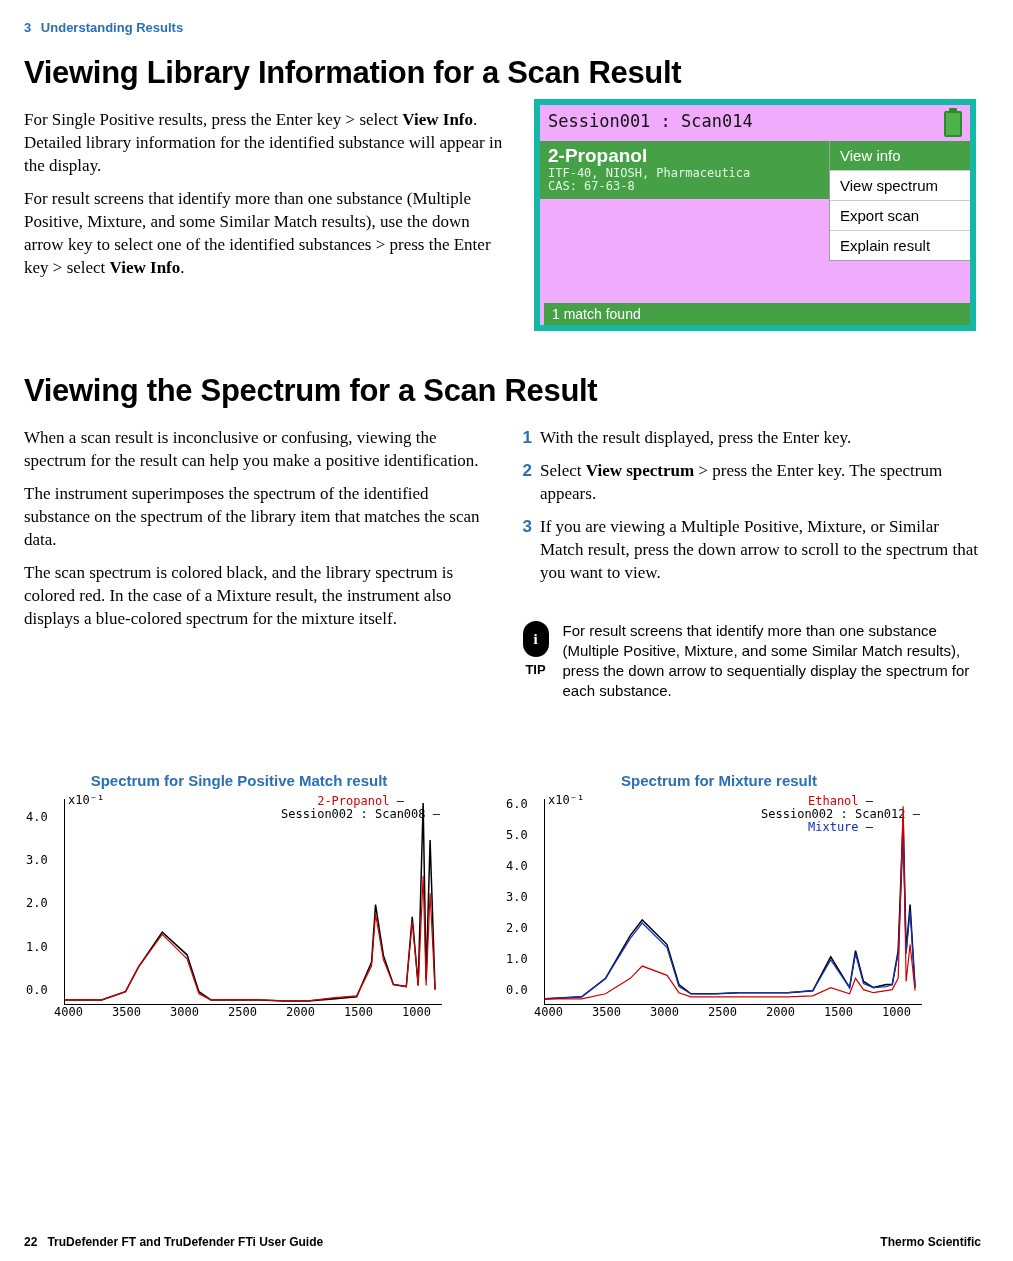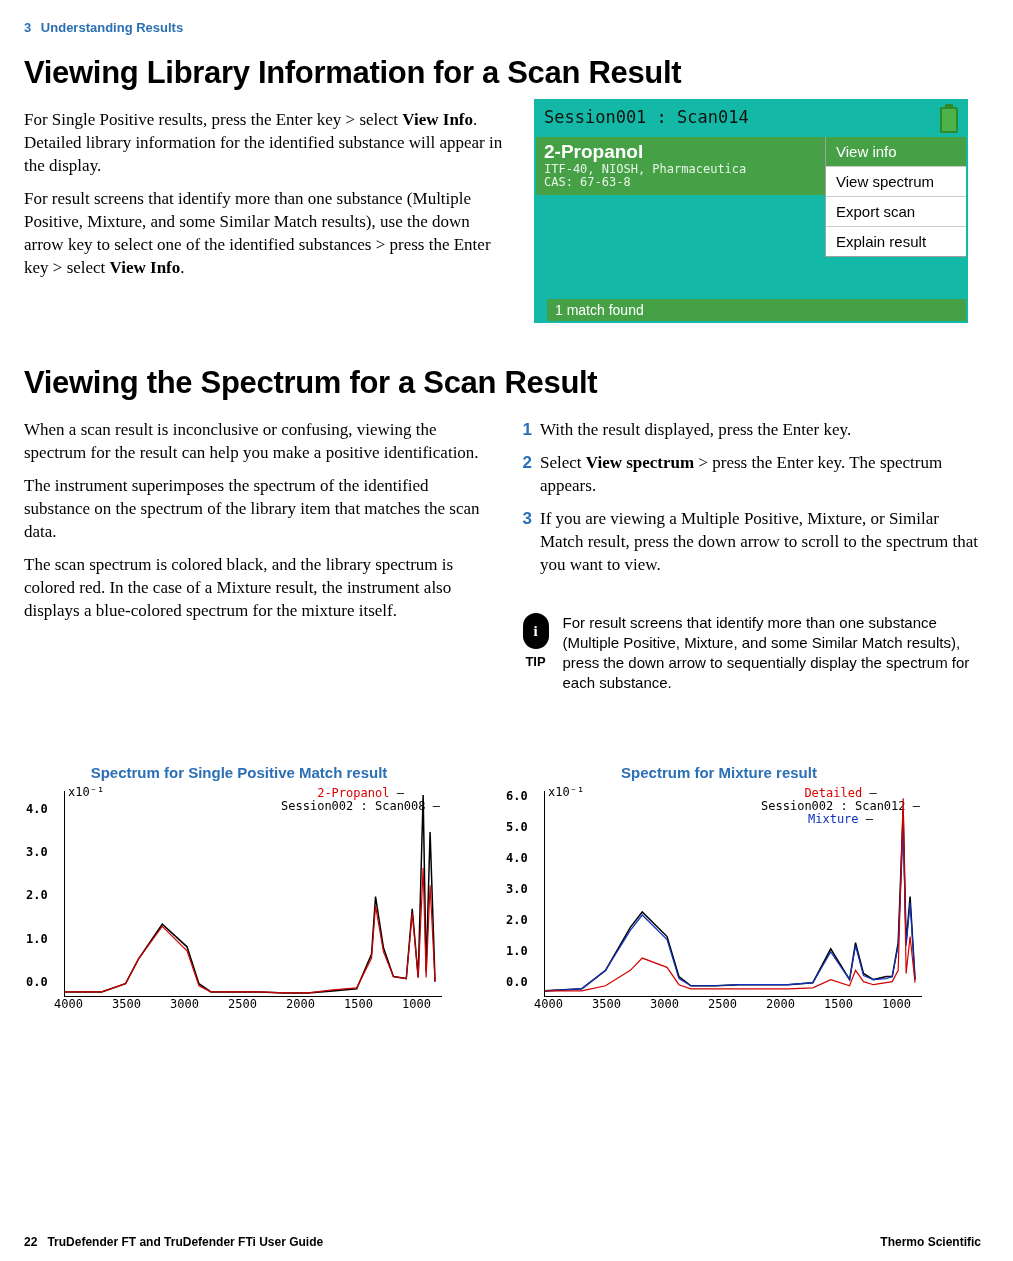--- a/index.html
+++ b/index.html
@@ -6,53 +6,53 @@
   body{width:1013px;min-height:1261px;box-sizing:border-box;padding:20px 32px 18px 24px;position:relative;}
   .crumb{color:#2b6fb5;font-family:Arial,Helvetica,sans-serif;font-size:13px;font-weight:bold;margin:0 0 10px 0;}
   .crumb .num{margin-right:6px;}
   h1{font-family:Arial,Helvetica,sans-serif;font-size:31px;font-weight:bold;margin:20px 0 8px 0;letter-spacing:-0.01em;}
   .toprow{display:flex;gap:30px;align-items:flex-start;}
   .toprow .txt{flex:1 1 auto;max-width:480px;font-family:Liberation Serif, serif;}
   .toprow .scr{flex:0 0 430px;}
   p{font-size:17px;line-height:1.35;margin:10px 0;}
 
   
-  .device{border:2px solid #14b8a6;background:#14b8a6;width:430px;height:220px;position:relative;font-family:"Lucida Console",Consolas,monospace;font-size:15px;}
+  .device{border:6px solid #14b8a6;background:#f0abfc;width:430px;height:220px;position:relative;font-family:"Lucida Console",Consolas,monospace;font-size:15px;}
   .titlebar{position:absolute;top:6px;left:8px;font-size:17px;color:#111;}
   .batt{position:absolute;top:6px;right:8px;width:14px;height:22px;border:2px solid #2f8a2a;border-radius:2px;background:linear-gradient(to top,#4eb24a 0 100%);}
   .batt::before{content:"";position:absolute;top:-5px;left:3px;width:8px;height:5px;background:#2f8a2a;border-radius:1px;}
   .greenbar{position:absolute;top:36px;left:0;width:290px;background:#46a146;color:#fff;padding:4px 6px 6px 8px;font-family:"Lucida Console",Consolas,monospace;}
   .greenbar .sub1{font-size:19px;font-weight:bold;font-family:Arial,Helvetica,sans-serif;}
   .greenbar .meta{font-size:12px;color:#e6f6e6;line-height:1.1;}
   .menu{position:absolute;top:36px;right:0;width:140px;background:#fff;border-left:1px solid #a0a0a0;border-bottom:1px solid #a0a0a0;font-family:Arial,Helvetica,sans-serif;font-size:15px;}
   .menu div{padding:6px 10px;border-top:1px solid #ccc;}
   .menu div:first-child{border-top:none;}
   .menu .sel{background:#46a146;color:#fff;}
-  .footbar{position:absolute;bottom:0;left:11px;right:0;background:#46a146;color:#fff;font-family:Arial,Helvetica,sans-serif;font-size:14px;padding:3px 8px;}
+  .footbar{position:absolute;bottom:0;left:4px;right:0;background:#46a146;color:#fff;font-family:Arial,Helvetica,sans-serif;font-size:14px;padding:3px 8px;}
 
   
   .cols{display:flex;gap:40px;margin-top:4px;}
   .cols .left,.cols .right{flex:1 1 0;max-width:470px;}
   ol.steps{list-style:none;padding:0;margin:0;}
   ol.steps li{display:flex;gap:8px;margin:10px 0;font-size:17px;line-height:1.35;}
   ol.steps li .sn{color:#2b6fb5;font-family:Arial,Helvetica,sans-serif;font-weight:bold;}
 
   
   .tip{display:flex;gap:14px;margin-top:36px;font-family:Arial,Helvetica,sans-serif;font-size:15px;line-height:1.35;}
   .tip-icon{display:flex;flex-direction:column;align-items:center;row-gap:4px;}
   .tip-bubble{width:26px;height:36px;border-radius:13px;background:#000;color:#fff;display:flex;align-items:center;justify-content:center;font-size:15px;font-weight:bold;font-family:"Times New Roman",serif;}
   .tip-lab{font-weight:bold;font-size:13px;}
   .tip-txt{flex:1;}
 
   
   .specrow{display:flex;gap:50px;margin-top:70px;}
   .spec{width:430px;}
   .spec-title{text-align:center;color:#2b6fb5;font-family:Arial,Helvetica,sans-serif;font-weight:bold;font-size:15px;margin-bottom:6px;}
   .specbox{position:relative;width:420px;height:210px;background:#fff;font-family:"Lucida Console",Consolas,monospace;font-size:12px;color:#000;}
-  .specbox .yl{position:absolute;left:2px;font-weight:bold;}
+  .specbox .yl{position:absolute;left:2px;}
   .specbox .xl{position:absolute;bottom:-14px;}
   .axes{position:absolute;left:40px;right:2px;top:4px;bottom:0;border-left:1.5px solid #000;border-bottom:1.5px solid #000;}
   .legend{position:absolute;top:0;right:4px;text-align:center;font-size:12px;line-height:1.1;}
   .legend .red{color:#d00;}
   .legend .blk{color:#000;}
   .legend .blue{color:#1030c0;}
   .exp{position:absolute;left:44px;top:-2px;}
 
   
   .pfoot{position:absolute;bottom:12px;left:24px;right:32px;display:flex;justify-content:space-between;font-family:Arial,Helvetica,sans-serif;font-size:12px;font-weight:bold;}
@@ -161,21 +161,21 @@
       <span class="xl" style="left:320px">1500</span>
       <span class="xl" style="left:378px">1000</span>
     </div>
   </div>
 
   <div class="spec">
     <div class="spec-title">Spectrum for Mixture result</div>
     <div class="specbox">
       <span class="exp">x10⁻¹</span>
       <div class="legend">
-        <div><span class="red">Detailed</span> —</div>
+        <div><span class="red">Ethanol</span> —</div>
         <div><span class="blk">Session002 : Scan012</span> —</div>
         <div><span class="blue">Mixture</span> —</div>
       </div>
       <div class="axes">
         <svg viewBox="0 0 380 200" preserveAspectRatio="none" style="width:100%;height:100%;">
 
           <polyline fill="none" stroke="#000" stroke-width="1.5" points="0,195 37,193 61,175 86,133 98,118 123,142 135,181 147,190 172,190 196,189 221,189 245,189 270,187 288,154 307,184 313,148 321,178 331,184 344,181 350,181 356,148 361,19 364,148 368,103 373,184"></polyline>
 
           <polyline fill="none" stroke="#1030c0" stroke-width="1.2" points="0,195 37,193 61,175 86,136 98,121 123,145 135,183 147,190 172,190 196,189 221,189 245,189 270,187 288,157 307,184 313,151 321,180 331,184 344,183 350,181 356,151 361,37 364,151 368,109 373,184"></polyline>
 

